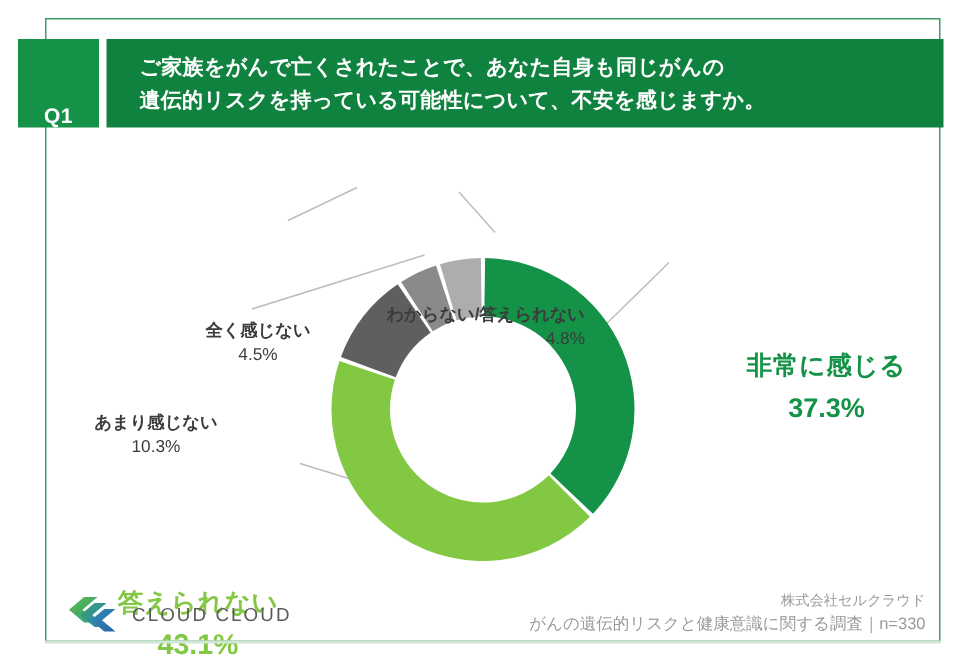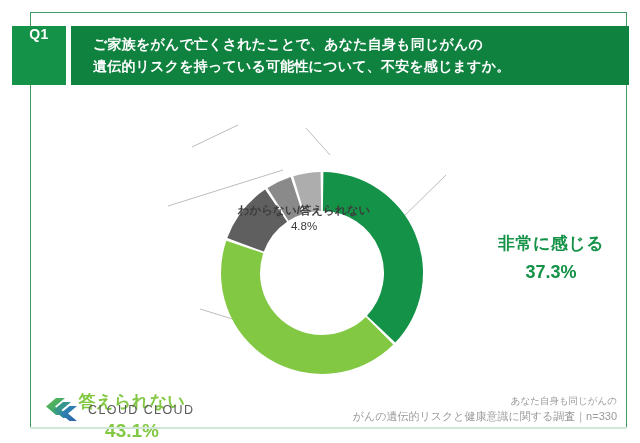--- a/index.html
+++ b/index.html
@@ -40,21 +40,21 @@
     top: 26px;
     display: flex;
     align-items: stretch;
     gap: 5px;
     height: 59px;
   }
   .q-badge {
     width: 54px;
     background: #149247;
     display: flex;
-    align-items: flex-start;
+    align-items: flex-end;
     justify-content: center;
     color: #ffffff;
     font-size: 14px;
     font-weight: bold;
     letter-spacing: .3px;
   }
   .q-text {
     width: 558px;
     background: #10823f;
     display: flex;
@@ -104,21 +104,21 @@
   .callout.big-dark .cl-name { font-size: 17px; letter-spacing: .5px; }
   .callout.big-dark .cl-val  { font-size: 18px; margin-top: 4px; }
 
   .callout.big-light { color: #82c843; }
   .callout.big-light .cl-name { font-size: 17px; letter-spacing: .5px; }
   .callout.big-light .cl-val  { font-size: 19px; margin-top: 4px; }
 
   
   #cl-zenzen    { left: 102px; top: 118px; width: 140px; }
   #cl-amari     { left: 30px;  top: 179px; width: 148px; }
-  #cl-wakaranai { left: 218px; top: 107px; width: 172px; }
+  #cl-wakaranai { left: 218px; top: 107px; width: 172px; text-align: right; }
   #cl-hijou     { left: 457px; top: 137px; width: 188px; }
   #cl-yaya      { left: 34px;  top: 295px; width: 196px; }
 
   
   .footer {
     position: absolute;
     left: 30px;
     top: 394px;
     width: 597px;
     height: 34px;
@@ -182,21 +182,29 @@
       </g>
       <g id="donut-segments">
           <path d="M 323.41018021425367 77.00984507506027 A 101 101 0 0 1 395.2870753969319 247.4982343643665 L 366.9881056892057 220.66228248109627 A 62 62 0 0 0 322.865655181027 116.00604351142314 Z" fill="#149247"></path>
           <path d="M 393.3179972766505 249.517433290406 A 101 101 0 0 1 226.29790415082442 145.71828923252033 L 263.2521787856546 158.18350428134912 A 62 62 0 0 0 365.77936466487455 221.90179073272446 Z" fill="#82c843"></path>
           <path d="M 227.2365752240309 143.0587160406311 A 101 101 0 0 1 265.11299715731457 94.54420986188975 L 287.07926558171783 126.7697129845264 A 62 62 0 0 0 263.82839271178136 156.5508949952389 Z" fill="#5f5f5f"></path>
           <path d="M 267.46539896574853 92.98836967781985 A 101 101 0 0 1 290.655193569092 81.98696385485508 L 302.7586336760763 119.0613045445645 A 62 62 0 0 0 288.5233142165981 125.81464277252307 Z" fill="#8a8a8a"></path>
           <path d="M 293.34825574568015 81.14919953255394 A 101 101 0 0 1 320.58981978574633 77.00984507506027 L 321.134344818973 116.00604351142314 A 62 62 0 0 0 304.41180055675414 118.54703337641925 Z" fill="#adadad"></path>
         </g>
     </svg>
 
-
+    <div class="callout small" id="cl-zenzen">
+      <span class="cl-name">全く感じない</span>
+      <span class="cl-val">4.5%</span>
+    </div>
+
+    <div class="callout small" id="cl-amari">
+      <span class="cl-name">あまり感じない</span>
+      <span class="cl-val">10.3%</span>
+    </div>
 
     <div class="callout small" id="cl-wakaranai">
       <span class="cl-name">わからない/答えられない</span>
       <span class="cl-val">4.8%</span>
     </div>
 
     <div class="callout big-dark" id="cl-hijou">
       <span class="cl-name">非常に感じる</span>
       <span class="cl-val">37.3%</span>
     </div>
@@ -227,18 +235,18 @@
           </linearGradient>
         </defs>
         <path d="M12 1 L21 1 L11 9.5 L21 18 L12 18 L2 9.5 Z" fill="url(#lgA)"></path>
         <path d="M19 5 L27 5 L17.5 13 L27 21 L19 21 L9.5 13 Z" fill="url(#lgB)"></path>
         <path d="M25.5 9 L33 9 L24 16.5 L33 24 L25.5 24 L16.5 16.5 Z" fill="url(#lgC)"></path>
       </svg>
       <span class="brand-name">CLOUD CLOUD</span>
     </div>
 
     <div class="credit">
-      <span class="credit-company">あなた自身も同じがんの</span>
+      <span class="credit-company">株式会社セルクラウド</span>
       <span class="credit-survey">がんの遺伝的リスクと健康意識に関する調査｜n=330</span>
     </div>
   </div>
 
 </div>
 
 </body></html>

